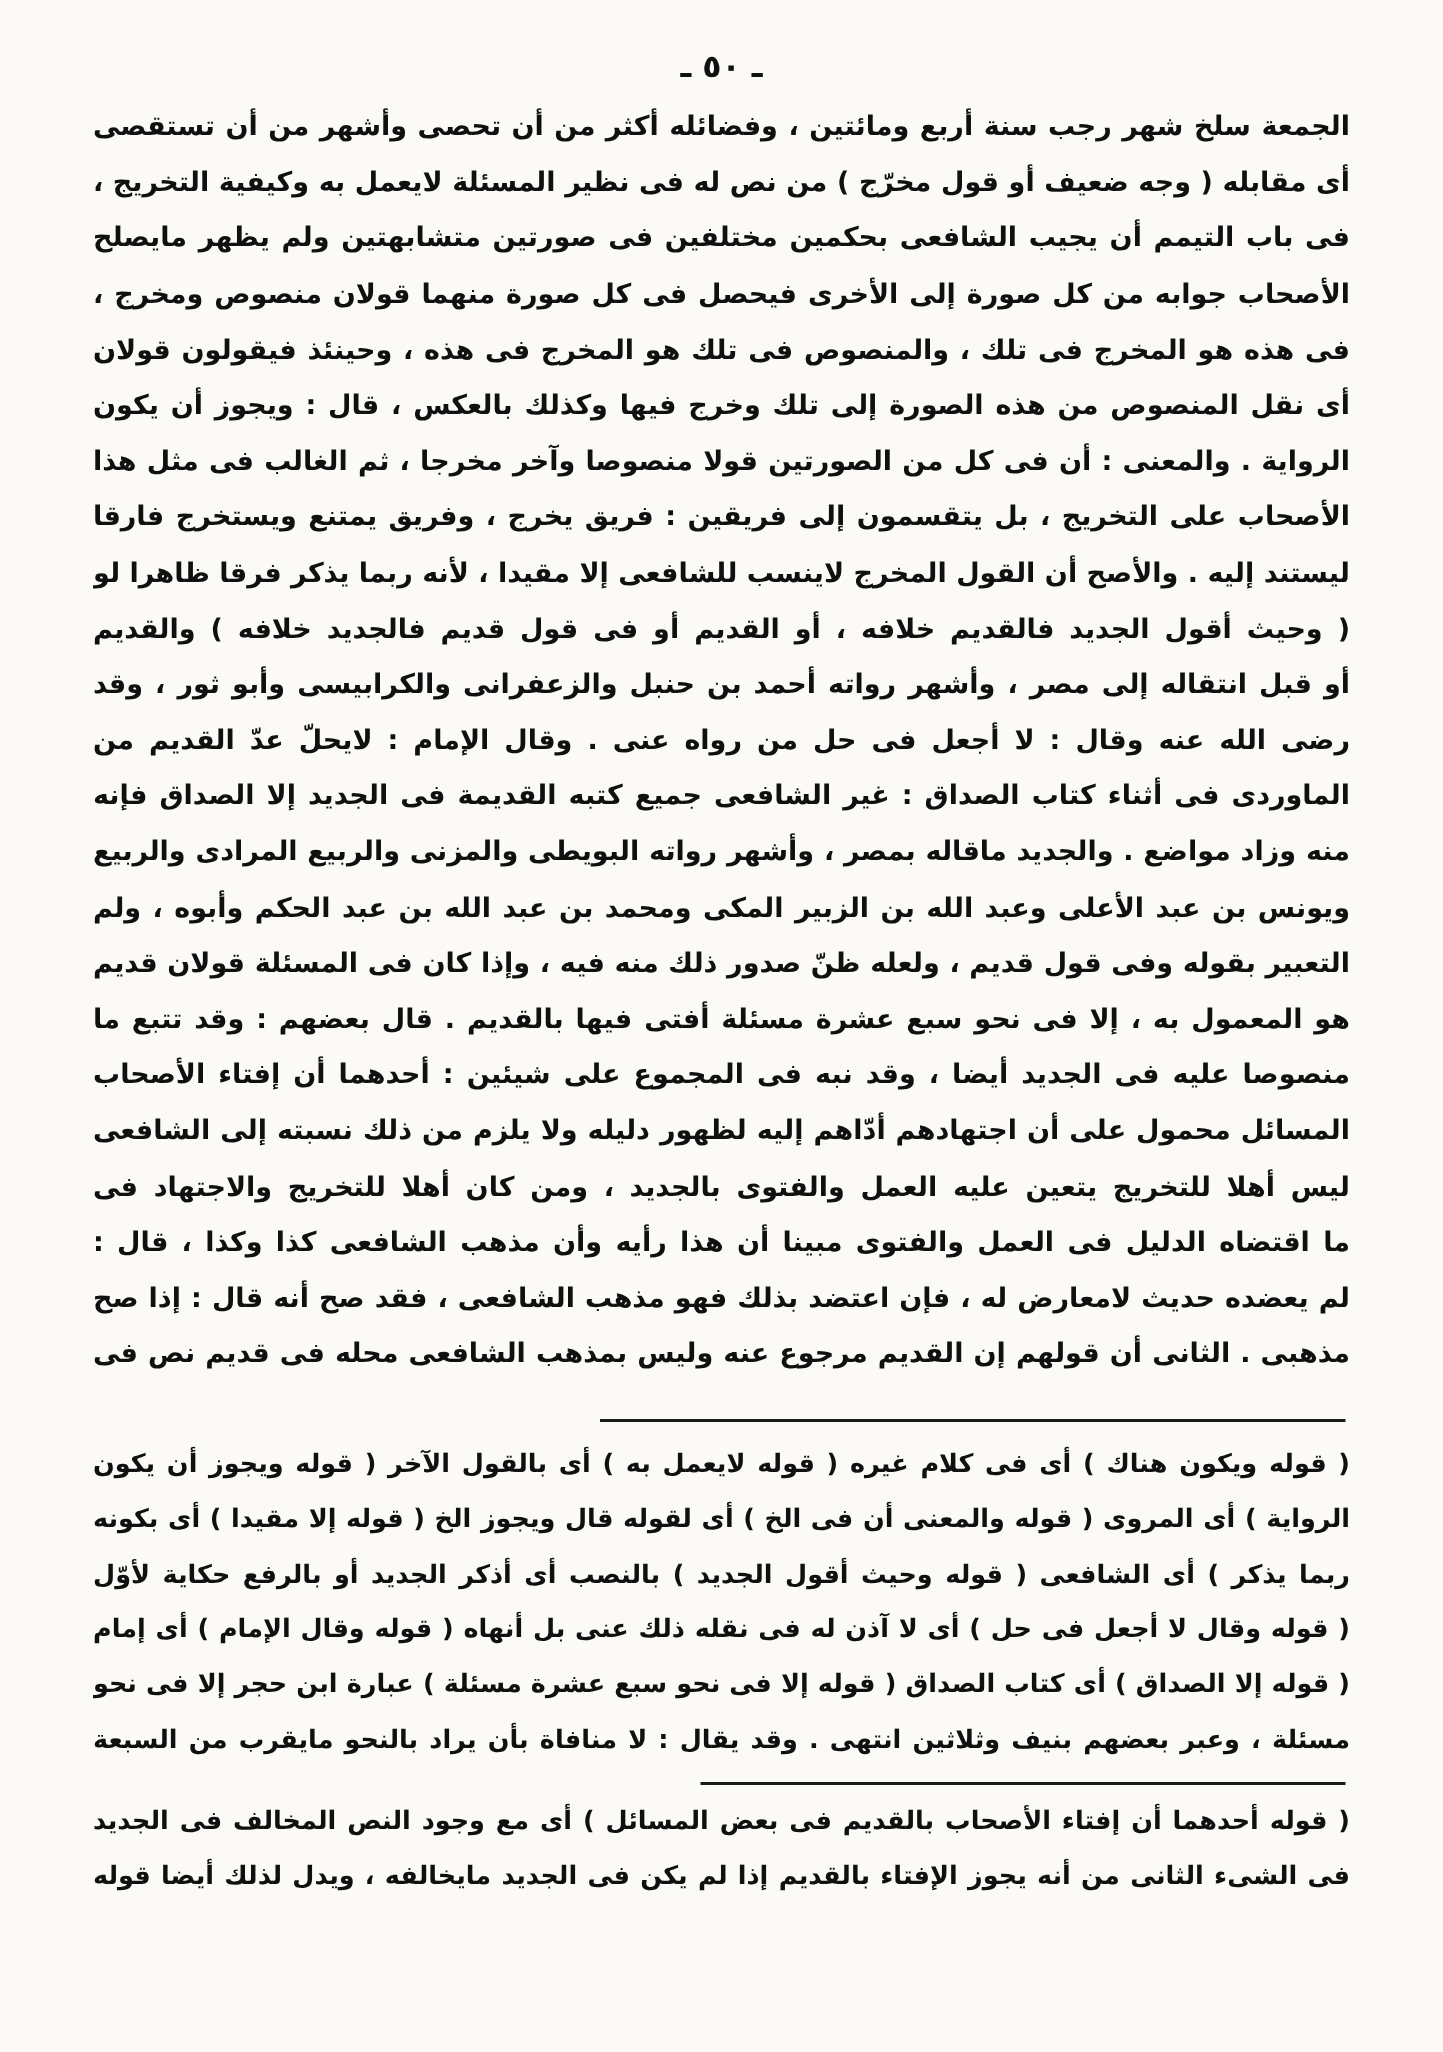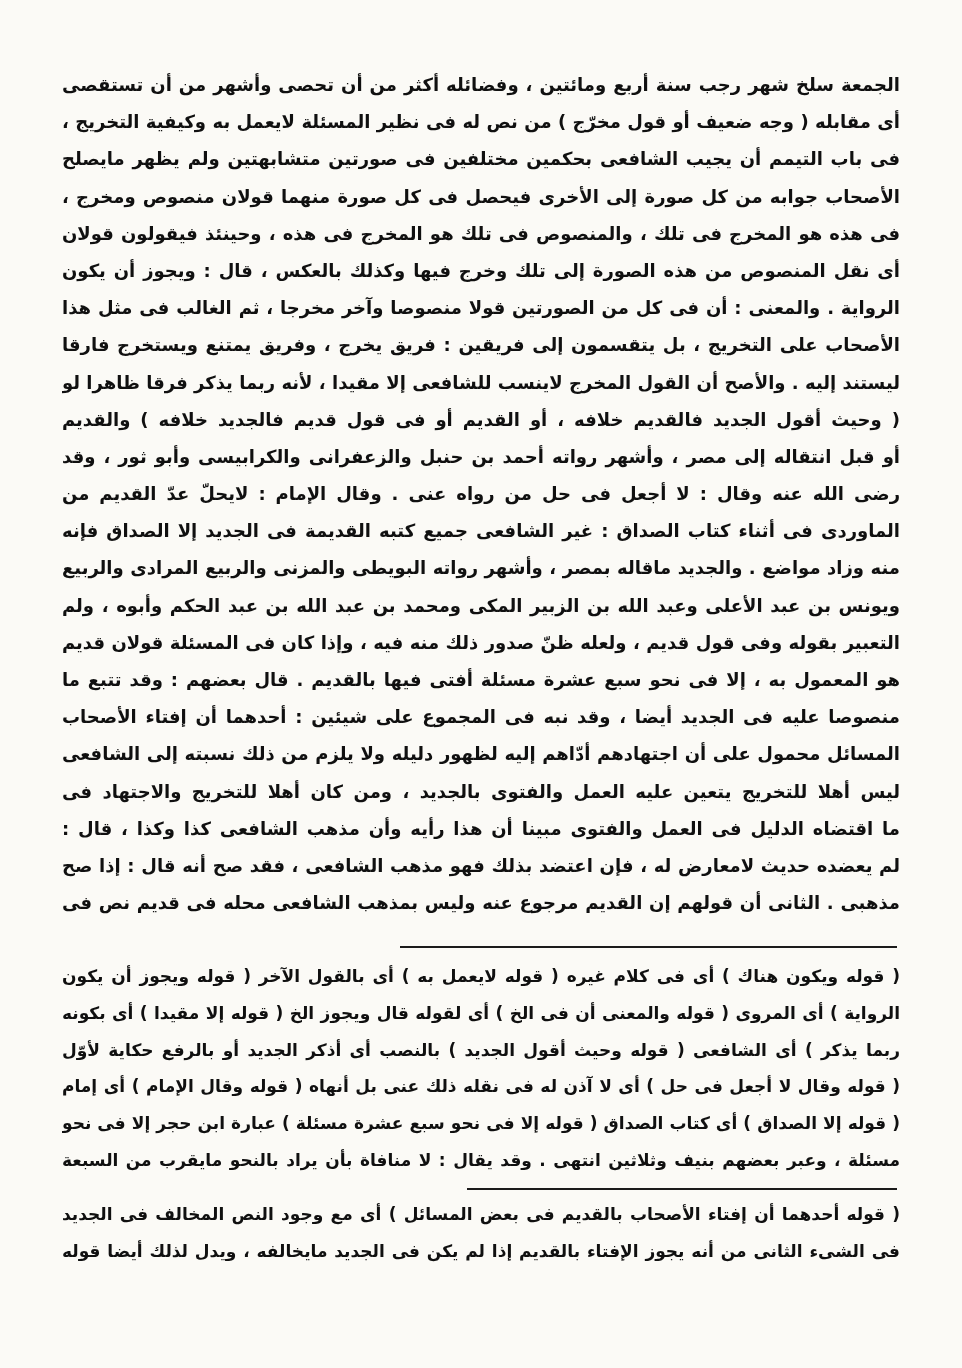--- a/index.html
+++ b/index.html
@@ -79,20 +79,21 @@
     text-align: justify;
     text-align-last: justify;
     overflow: hidden;
   }
 </style>
 </head>
 <body>
 
 <div class="page">
 
+  <div class="page-number">ـ ٥٠ ـ</div>
 
   <div class="main-text">
     <div class="line">الجمعة سلخ شهر رجب سنة أربع ومائتين ، وفضائله أكثر من أن تحصى وأشهر من أن تستقصى ( ويكون هناك )</div>
     <div class="line">أى مقابله ( وجه ضعيف أو قول مخرّج ) من نص له فى نظير المسئلة لايعمل به وكيفية التخريج ، كما قاله الرافعى</div>
     <div class="line">فى باب التيمم أن يجيب الشافعى بحكمين مختلفين فى صورتين متشابهتين ولم يظهر مايصلح للفرق بينهما ، فينقل</div>
     <div class="line">الأصحاب جوابه من كل صورة إلى الأخرى فيحصل فى كل صورة منهما قولان منصوص ومخرج ، المنصوص</div>
     <div class="line">فى هذه هو المخرج فى تلك ، والمنصوص فى تلك هو المخرج فى هذه ، وحينئذ فيقولون قولان بالنقل والتخريج</div>
     <div class="line">أى نقل المنصوص من هذه الصورة إلى تلك وخرج فيها وكذلك بالعكس ، قال : ويجوز أن يكون المراد بالنقل</div>
     <div class="line">الرواية . والمعنى : أن فى كل من الصورتين قولا منصوصا وآخر مخرجا ، ثم الغالب فى مثل هذا عدم إطباق</div>
     <div class="line">الأصحاب على التخريج ، بل يتقسمون إلى فريقين : فريق يخرج ، وفريق يمتنع ويستخرج فارقا بين الصورتين</div>

